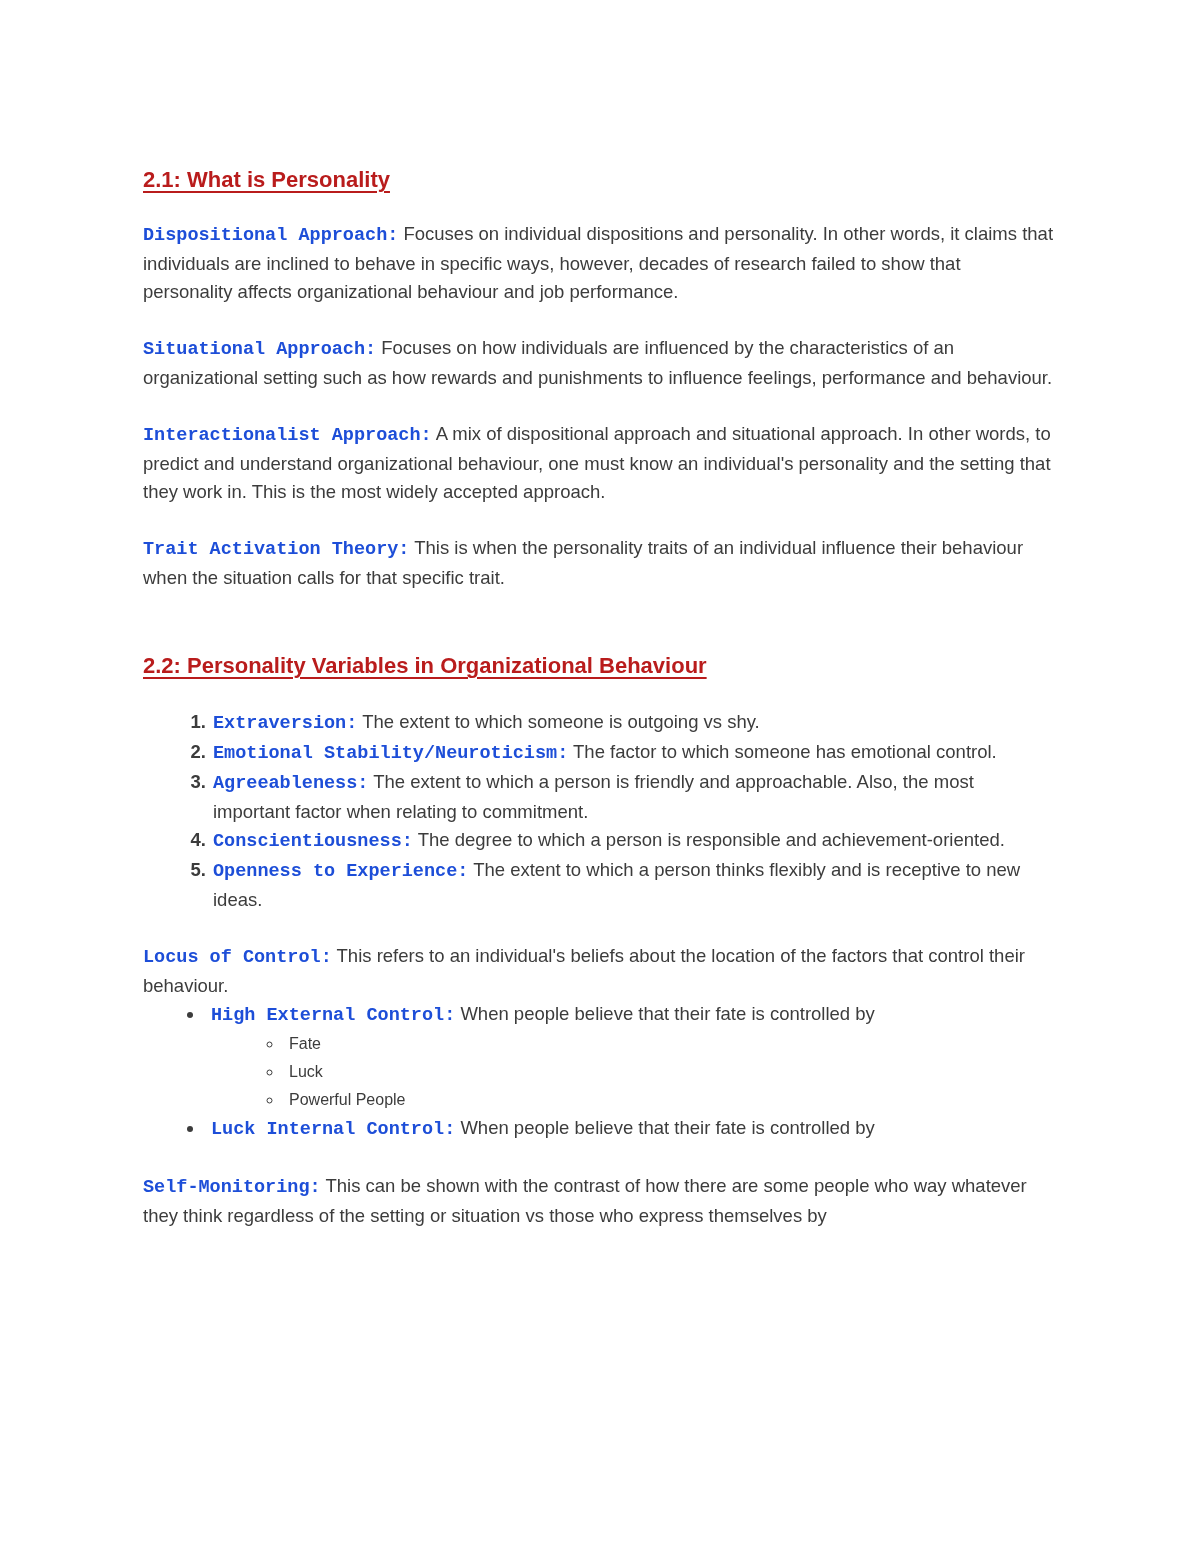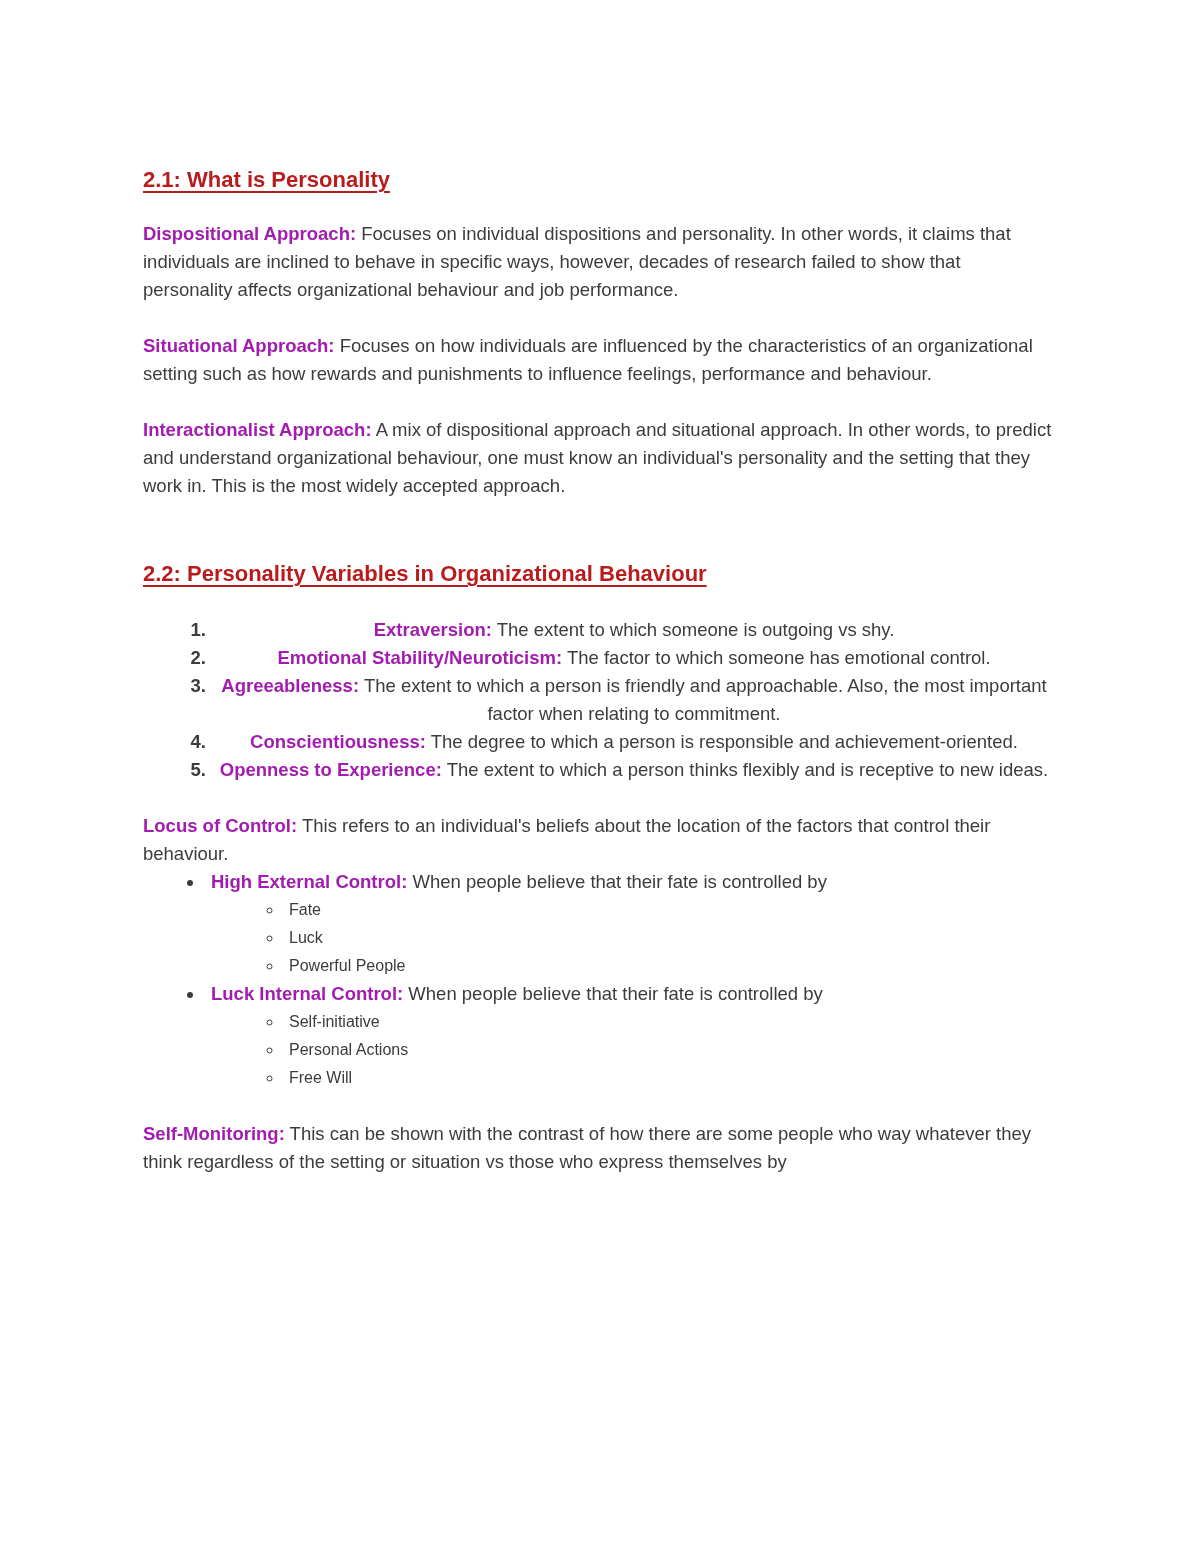--- a/index.html
+++ b/index.html
@@ -32,34 +32,34 @@
     margin-top: 56px;
     margin-bottom: 24px;
   }
   p.para {
     font-size: 18.5px;
     line-height: 28px;
     margin-bottom: 28px;
   }
   p.para strong, .ffm-heading, li strong {
     font-weight: 700;
-    color: #a21caf;
+    color: #1d4ed8;
+    font-family: Liberation Mono, monospace;
   }
   .ffm-heading {
     font-size: 18.5px;
     line-height: 28px;
   }
   ol.ffm-list {
     list-style: decimal;
     list-style-position: outside;
     padding-left: 68px;
     font-size: 18.5px;
     line-height: 28px;
     margin-bottom: 28px;
-    text-align: center;
   }
   ol.ffm-list li { padding-left: 2px; }
   ol.ffm-list li::marker { font-weight: 700; }
   ul.bullet-list {
     list-style: disc;
     list-style-position: outside;
     padding-left: 62px;
     font-size: 18.5px;
     line-height: 28px;
     margin-bottom: 28px;
@@ -81,20 +81,21 @@
 <div class="page">
 
   <h1 class="section-title">2.1: What is Personality</h1>
 
   <p class="para"><strong>Dispositional Approach:</strong><span> Focuses on individual dispositions and personality. In other words, it claims that individuals are inclined to behave in specific ways, however, decades of research failed to show that personality affects organizational behaviour and job performance.</span></p>
 
   <p class="para"><strong>Situational Approach:</strong><span> Focuses on how individuals are influenced by the characteristics of an organizational setting such as how rewards and punishments to influence feelings, performance and behaviour.</span></p>
 
   <p class="para"><strong>Interactionalist Approach:</strong><span> A mix of dispositional approach and situational approach. In other words, to predict and understand organizational behaviour, one must know an individual's personality and the setting that they work in. This is the most widely accepted approach.</span></p>
 
+  <p class="para"><strong>Trait Activation Theory:</strong><span> This is when the personality traits of an individual influence their behaviour when the situation calls for that specific trait.</span></p>
 
   <h1 class="section-title second">2.2: Personality Variables in Organizational Behaviour</h1>
 
 
   <ol class="ffm-list">
     <li><strong>Extraversion:</strong><span> The extent to which someone is outgoing vs shy.</span></li>
     <li><strong>Emotional Stability/Neuroticism:</strong><span> The factor to which someone has emotional control.</span></li>
     <li><strong>Agreeableness:</strong><span> The extent to which a person is friendly and approachable. Also, the most important factor when relating to commitment.</span></li>
     <li><strong>Conscientiousness:</strong><span> The degree to which a person is responsible and achievement-oriented.</span></li>
     <li><strong>Openness to Experience:</strong><span> The extent to which a person thinks flexibly and is receptive to new ideas.</span></li>
@@ -106,23 +107,18 @@
     <li>
       <strong>High External Control:</strong><span> When people believe that their fate is controlled by</span>
       <ul class="sub-list">
         <li>Fate</li>
         <li>Luck</li>
         <li>Powerful People</li>
       </ul>
     </li>
     <li>
       <strong>Luck Internal Control:</strong><span> When people believe that their fate is controlled by</span>
-      <ul class="sub-list">
-        <li>Self-initiative</li>
-        <li>Personal Actions</li>
-        <li>Free Will</li>
-      </ul>
     </li>
   </ul>
 
   <p class="para"><strong>Self-Monitoring:</strong><span> This can be shown with the contrast of how there are some people who way whatever they think regardless of the setting or situation vs those who express themselves by</span></p>
 
 </div>
 
 </body></html>

